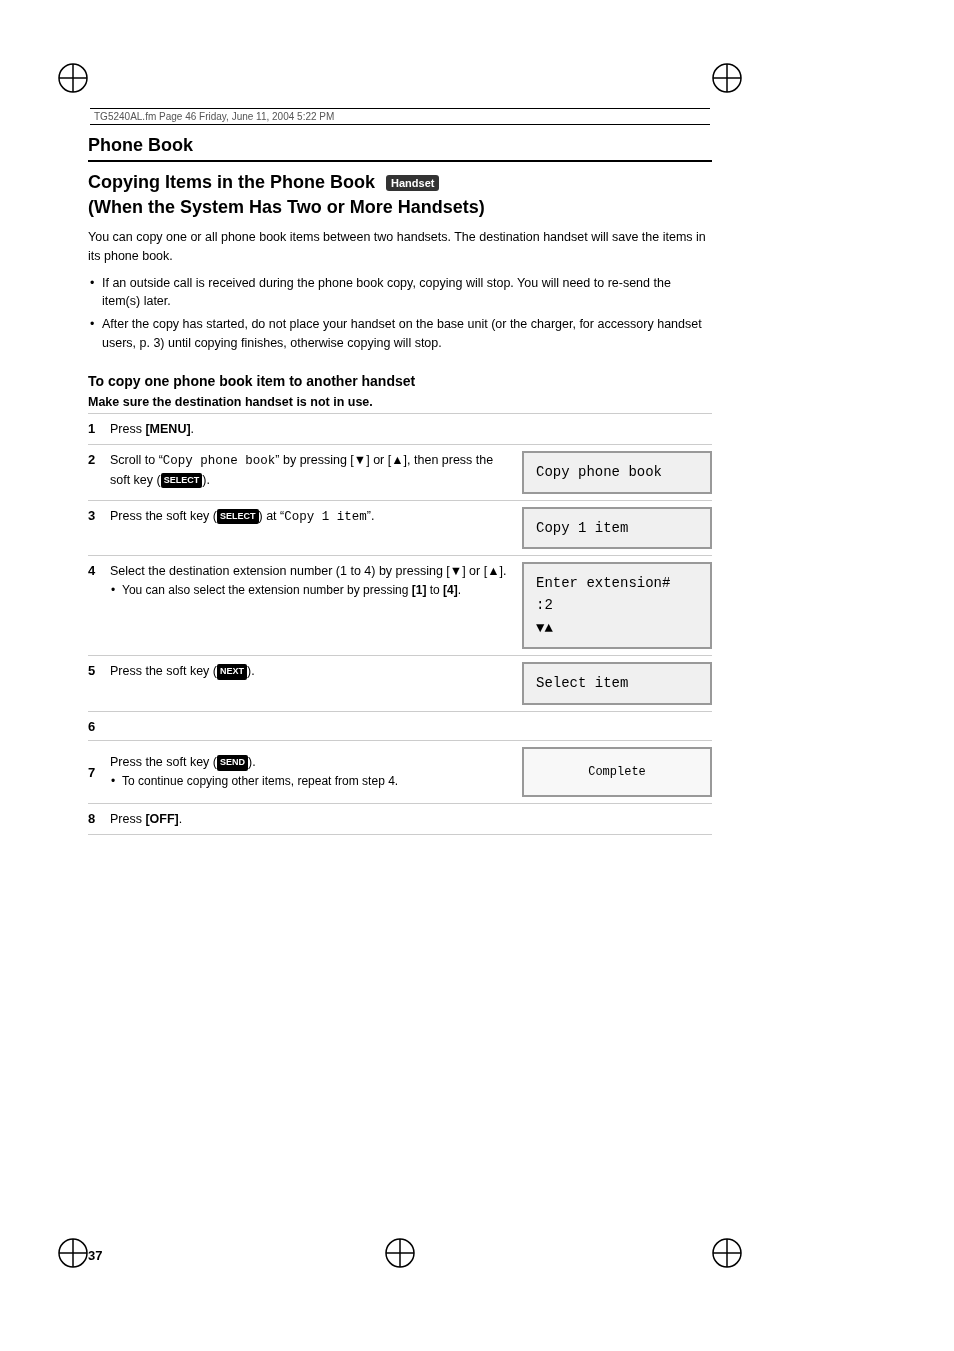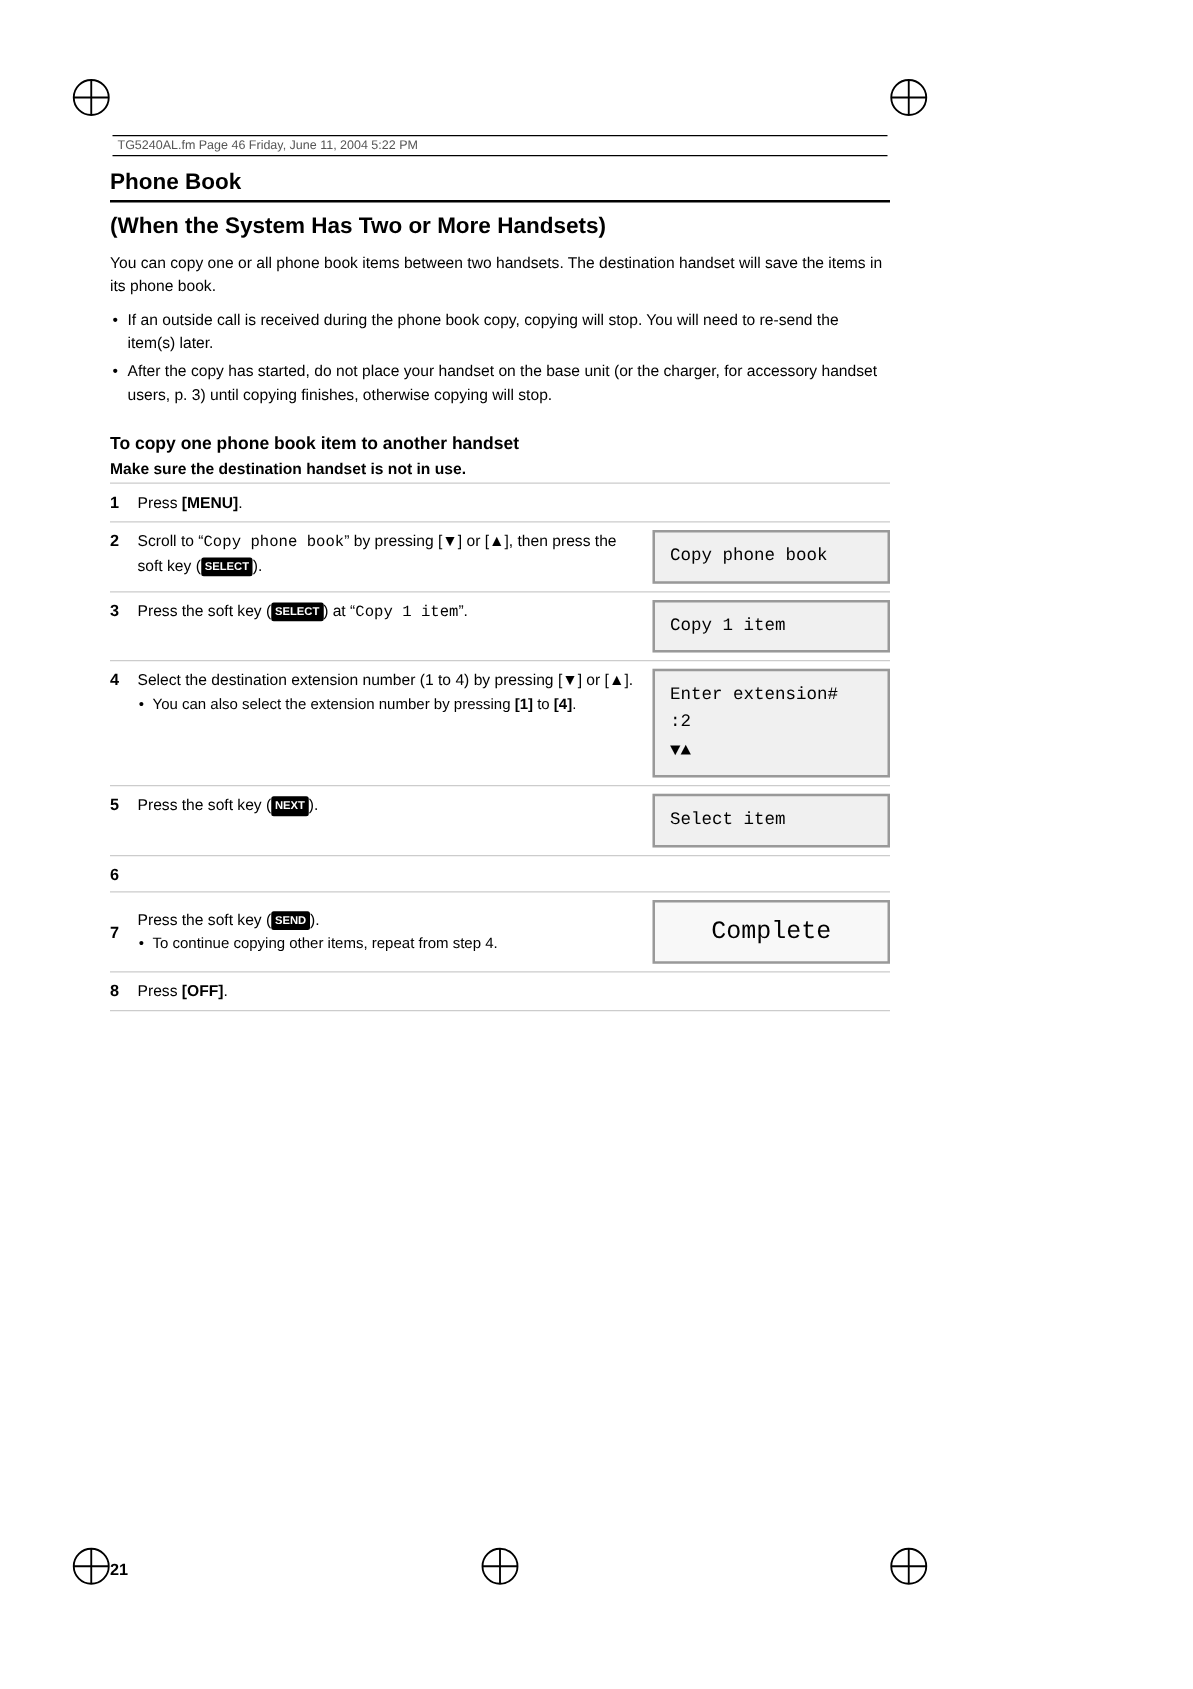--- a/index.html
+++ b/index.html
@@ -235,21 +235,21 @@
       font-family: Arial, sans-serif;
       font-size: 13px;
       font-weight: bold;
     }
 
     
     .lcd-box-large {
       border: 2px solid #999;
       padding: 12px 12px;
       font-family: 'Courier New', Courier, monospace;
-      font-size: 20px;
+      font-size: 12px;
       background: #f8f8f8;
       min-height: 50px;
       display: flex;
       align-items: center;
       justify-content: center;
     }
 
     .complete-row {
       align-items: center;
     }
@@ -296,20 +296,24 @@
   </div>
 
   <div class="header-meta">
     <span>TG5240AL.fm  Page 46  Friday, June 11, 2004  5:22 PM</span>
   </div>
 
   <div class="content">
 
     <div class="section-title">Phone Book</div>
 
+    <div class="subsection-title">
+      <span>Copying Items in the Phone Book</span>
+      <span class="badge">Handset</span>
+    </div>
     <div class="subsection-subtitle">(When the System Has Two or More Handsets)</div>
 
     <div class="intro-text">You can copy one or all phone book items between two handsets. The destination handset will save the items in its phone book.</div>
 
     <ul class="bullet-list">
       <li>If an outside call is received during the phone book copy, copying will stop. You will need to re-send the item(s) later.</li>
       <li>After the copy has started, do not place your handset on the base unit (or the charger, for accessory handset users, p. 3) until copying finishes, otherwise copying will stop.</li>
     </ul>
 
     <div class="instr-heading">To copy one phone book item to another handset</div>
@@ -387,15 +391,15 @@
         <div class="step-content">
           Press <span class="key">[OFF]</span>.
         </div>
         <div class="step-display"></div>
       </div>
 
     </div>
 
   </div>
 
-  <div class="page-number">21</div>
+  <div class="page-number">37</div>
 
 </div>
 
 </body></html>

